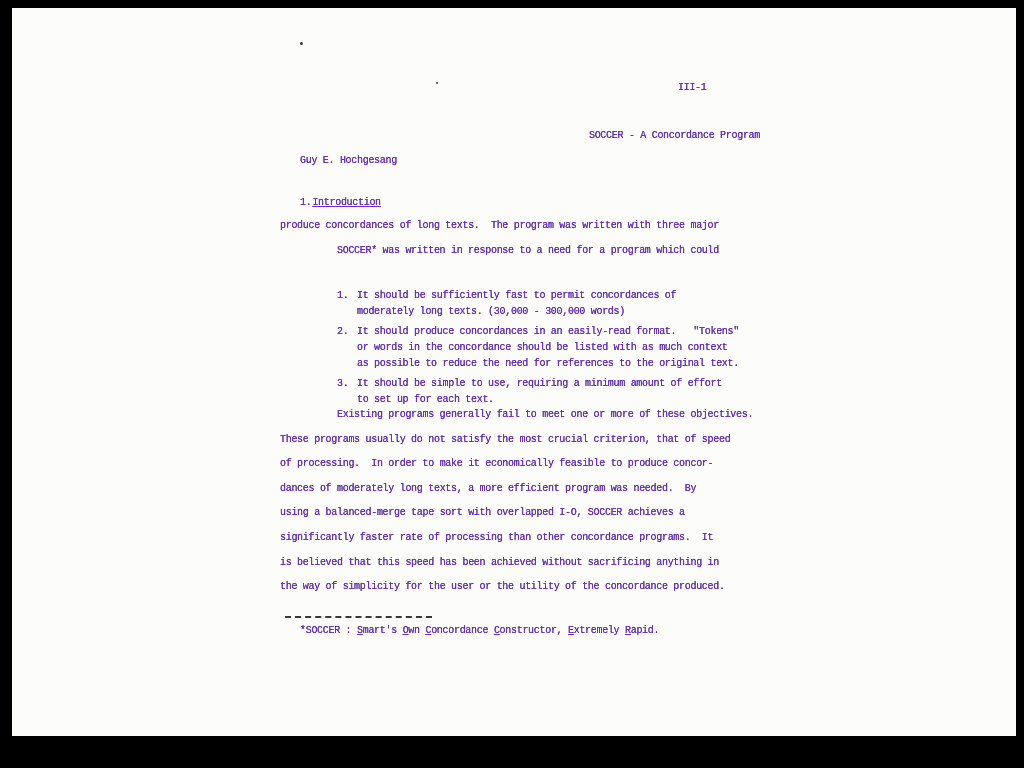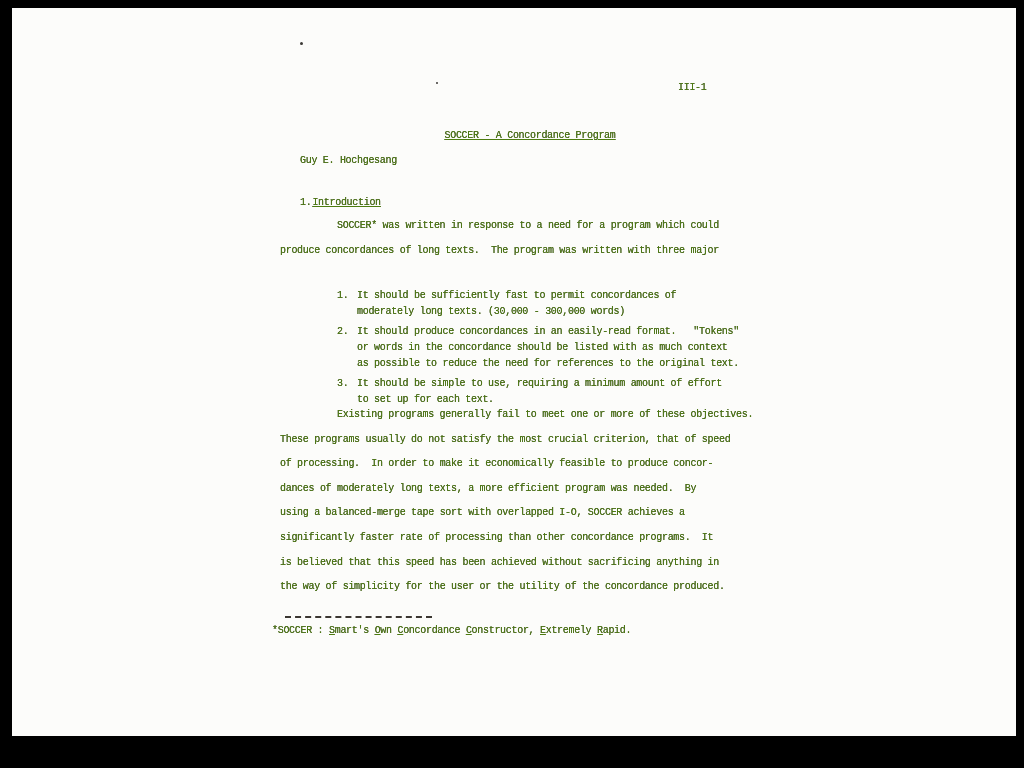--- a/index.html
+++ b/index.html
@@ -5,64 +5,64 @@
   html,body{margin:0;padding:0;}
   body{
     width:1024px;height:768px;position:relative;
     background:#000;
     font-family:"Liberation Mono","DejaVu Sans Mono",monospace;
     -webkit-font-smoothing:antialiased;
   }
   .page{
     position:absolute;left:12px;top:8px;right:8px;bottom:32px;
     background:#fcfcfa;overflow:hidden;
-    color:#4d7c0f;
+    color:#6d28d9;
   }
   .page *{white-space:pre;}
   .txt{
     font-size:10px;letter-spacing:-0.3px;
     text-shadow:0 0 0.6px rgba(30,28,24,.85);
   }
   .page-number{position:absolute;left:666px;top:74px;}
-  .title-block{position:absolute;left:288px;top:122px;width:460px;text-align:center;text-decoration:underline;}
+  .title-block{position:absolute;left:288px;top:122px;width:460px;text-align:right;}
   .author-block{position:absolute;left:288px;top:147px;width:460px;}
   .heading{position:absolute;left:288px;top:189px;}
   .heading .hd-label{text-decoration:underline;margin-left:1px;}
   .para{position:absolute;left:268px;width:480px;line-height:24.6px;}
   .p1{top:206px;}
   .p2{top:395px;}
   .indent{padding-left:57px;}
   .objectives{position:absolute;left:325px;top:280px;width:420px;}
   .obj-item{display:flex;margin-bottom:4px;line-height:16px;}
   .obj-num{width:20px;flex:0 0 20px;}
   .footnote-rule{
     position:absolute;left:273px;top:608px;width:147px;height:0;
     border-top:2px dashed #3a3631;
   }
-  .footnote{position:absolute;left:260px;top:617px;}
+  .footnote{position:absolute;left:288px;top:617px;}
   .footnote .u{text-decoration:underline;}
   .speck{position:absolute;background:#3c3a36;border-radius:50%;}
   .speck-1{left:288px;top:34px;width:3px;height:3px;}
   .speck-2{left:424px;top:74px;width:2px;height:2px;}
 </style>
 </head>
 <body>
 
 <div class="page">
   <div class="speck speck-1"></div>
   <div class="speck speck-2"></div>
 
   <div class="txt page-number">III-1</div>
 
   <div class="txt title-block">SOCCER - A Concordance Program</div>
   <div class="txt author-block">Guy E. Hochgesang</div>
 
   <div class="txt heading"><span class="hd-num">1.</span><span class="hd-label">Introduction</span></div>
 
-  <div class="txt para p1"><div class="line indent">SOCCER* was written in response to a need for a program which could</div><div class="line">produce concordances of long texts.  The program was written with three major</div></div>
+  <div class="txt para p1"><div class="line">produce concordances of long texts.  The program was written with three major</div><div class="line indent">SOCCER* was written in response to a need for a program which could</div></div>
 
   <div class="txt objectives"><div class="obj-item"><div class="obj-num">1.</div><div><div class="line">It should be sufficiently fast to permit concordances of</div><div class="line">moderately long texts. (30,000 - 300,000 words)</div></div></div><div class="obj-item"><div class="obj-num">2.</div><div><div class="line">It should produce concordances in an easily-read format.   "Tokens"</div><div class="line">or words in the concordance should be listed with as much context</div><div class="line">as possible to reduce the need for references to the original text.</div></div></div><div class="obj-item"><div class="obj-num">3.</div><div><div class="line">It should be simple to use, requiring a minimum amount of effort</div><div class="line">to set up for each text.</div></div></div></div>
 
   <div class="txt para p2"><div class="line indent">Existing programs generally fail to meet one or more of these objectives.</div><div class="line">These programs usually do not satisfy the most crucial criterion, that of speed</div><div class="line">of processing.  In order to make it economically feasible to produce concor-</div><div class="line">dances of moderately long texts, a more efficient program was needed.  By</div><div class="line">using a balanced-merge tape sort with overlapped I-O, SOCCER achieves a</div><div class="line">significantly faster rate of processing than other concordance programs.  It</div><div class="line">is believed that this speed has been achieved without sacrificing anything in</div><div class="line">the way of simplicity for the user or the utility of the concordance produced.</div></div>
 
   <div class="footnote-rule"></div>
   <div class="txt footnote"><span>*SOCCER : </span><span class="u">S</span><span>mart's </span><span class="u">O</span><span>wn </span><span class="u">C</span><span>oncordance </span><span class="u">C</span><span>onstructor, </span><span class="u">E</span><span>xtremely </span><span class="u">R</span><span>apid.</span></div>
 </div>
 
 </body></html>

